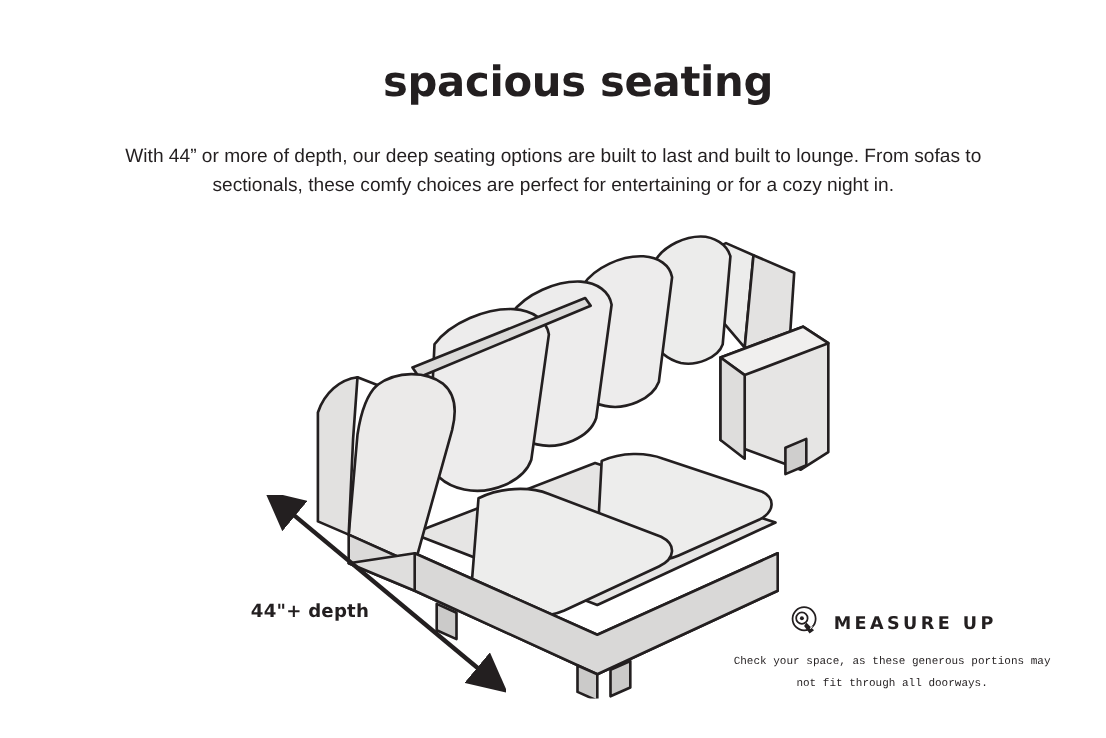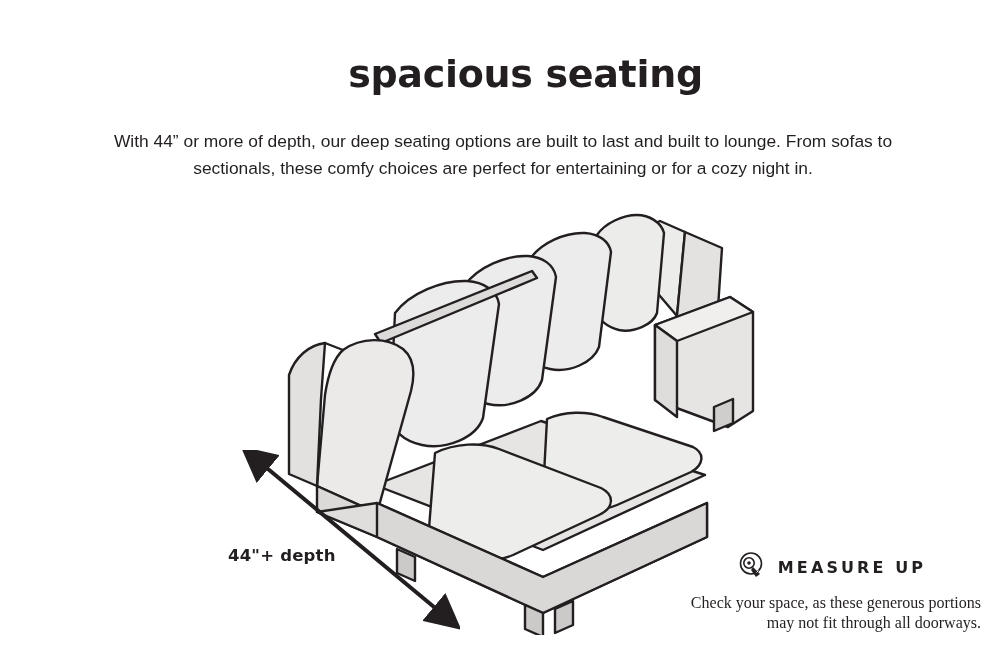--- a/index.html
+++ b/index.html
@@ -50,47 +50,47 @@
   .illustration {
     position: absolute;
     top: 185px;
     left: 225px;
     width: 560px;
     height: 450px;
   }
 
   .measure-block {
     position: absolute;
-    right: 24px;
+    right: 44px;
     bottom: 38px;
     width: 300px;
-    text-align: right;
+    text-align: center;
   }
 
   .measure-head {
     display: flex;
     align-items: center;
     justify-content: center;
     gap: 12px;
     margin-bottom: 9px;
   }
 
   .measure-title {
     font-size: 16px;
     font-weight: bold;
     letter-spacing: 3.1px;
     color: #231f20;
     font-family: "DejaVu Sans", sans-serif;
   }
 
   .measure-note {
-    font-size: 16px;
+    font-size: 10px;
     line-height: 20px;
     color: #231f20;
-    font-family: Liberation Serif, serif;
+    font-family: Liberation Mono, monospace;
   }
 
   .depth-label {
     position: absolute;
     left: 228px;
     top: 546px;
     font-size: 16.5px;
     font-weight: bold;
     color: #231f20;
     font-family: "DejaVu Sans", sans-serif;

